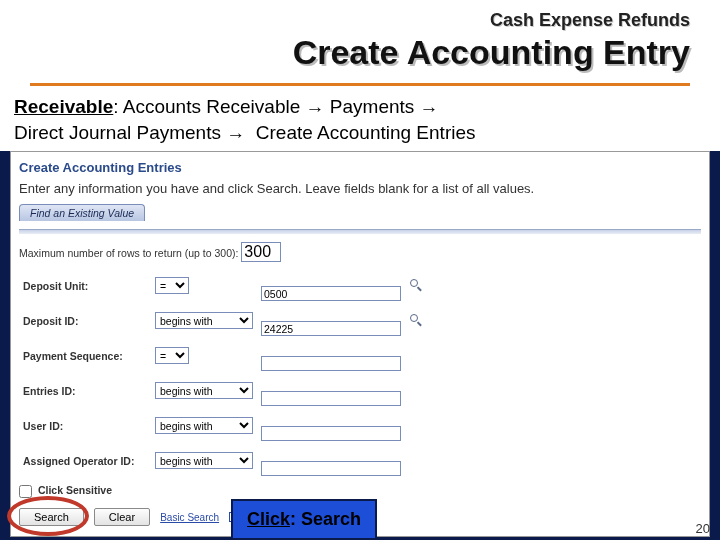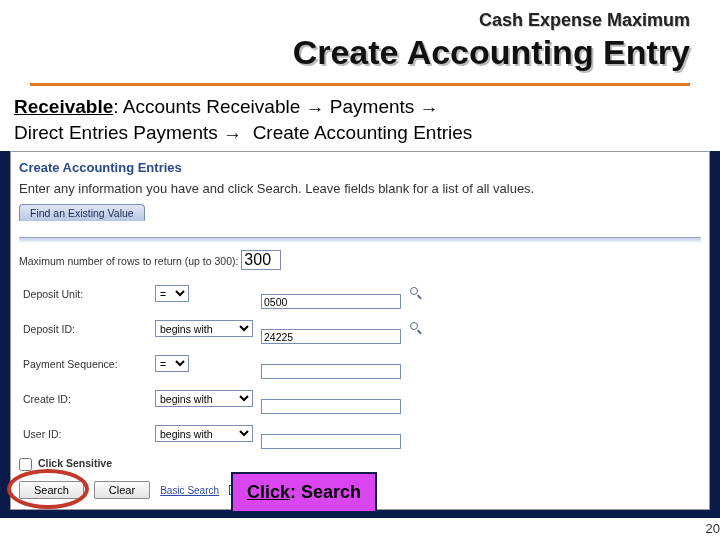--- a/index.html
+++ b/index.html
@@ -12,67 +12,67 @@
   .navline { padding: 8px 20px 6px 14px; font-size: 19px; color: #000; line-height: 1.35; }
   .navline .navlabel { font-weight: bold; text-decoration: underline; }
   .arrow { font-family: Arial; }
 
   .app { background: #0a1a4a; padding: 0 10px 8px 10px; }
   .app-inner { background: #fff; border: 1px solid #999; padding: 6px 8px 10px 8px; font-size: 11px; color: #333; position: relative; }
 
   .pg-title { color: #2a4a8a; font-weight: bold; font-size: 13px; margin: 2px 0 6px 0; }
   .instr { font-size: 13px; margin-bottom: 8px; }
 
-  .tabbar { margin-bottom: 16px; }
+  .tabbar { margin-bottom: 8px; font-style: italic; }
   .tab { display: inline-block; background: linear-gradient(#dfe6f5, #b8c6e2); border: 1px solid #7a8db8; border-bottom: none; border-radius: 4px 4px 0 0; padding: 2px 10px; font-size: 10.5px; color: #1a2a55; }
   .tabline { border-top: 1px solid #9aa8c8; background: linear-gradient(#c7d2e8,#e9edf5); height: 5px; margin-bottom: 8px; }
 
   .maxrow { font-size: 10.5px; margin-bottom: 6px; }
   .maxrow input { width: 40px; font-size: 16px; border: 1px solid #7a8db8; padding: 0 2px; }
 
   table.form { border-collapse: collapse; }
   table.form td { padding: 2px 4px; vertical-align: middle; font-size: 10.5px; }
-  table.form td.lbl { font-weight: normal; white-space: nowrap; width: 132px; margin-left: 41px; }
+  table.form td.lbl { font-weight: bold; white-space: nowrap; width: 132px; margin-left: 41px; }
   select { font-size: 10.5px; border: 1px solid #7a8db8; background: #fff; height: 17px; }
   select.op { width: 98px; }
   input.val { width: 140px; font-size: 10.5px; border: 1px solid #7a8db8; height: 15px; padding: 0 2px; margin-top: 16px; }
 
   .mag { width: 14px; height: 14px; display: inline-block; position: relative; }
   .mag .c { width: 8px; height: 8px; border: 1.5px solid #5a6a88; border-radius: 50%; position: absolute; top: 1px; left: 1px; }
   .mag .h { width: 5px; height: 1.5px; background: #5a6a88; position: absolute; top: 10px; left: 8px; transform: rotate(45deg); }
 
   .cs { margin: 6px 0 10px 0; font-size: 10.5px; font-weight: bold; }
   .cs input { vertical-align: middle; margin-right: 3px; }
 
   .btnrow { display: flex; align-items: center; gap: 10px; position: relative; }
   .btn { background: linear-gradient(#fdfdfd,#e3e3e3); border: 1px solid #8a8a8a; border-radius: 2px; padding: 2px 14px; font-size: 11px; cursor: pointer; }
   .link { color: #2a4aa8; font-size: 10px; text-decoration: underline; display: inline-flex; align-items: center; gap: 2px; }
 
   .circle { position: absolute; border: 4px solid #c0392b; border-radius: 50%; width: 82px; height: 40px; pointer-events: none; }
 
-  .callout { position: absolute; background: #d946ef; border: 2px solid #0a1a4a; padding: 8px 14px; font-size: 18px; font-weight: bold; color: #000; }
+  .callout { position: absolute; background: #1d4ed8; border: 2px solid #0a1a4a; padding: 8px 14px; font-size: 18px; font-weight: bold; color: #000; }
   .callout .u { text-decoration: underline; }
 
-  .pagenum { position: absolute; bottom: 4px; right: 0; font-size: 13px; color: #333; }
+  .pagenum { position: absolute; bottom: 4px; right: 10px; font-size: 13px; color: #333; }
 </style>
 </head>
 <body>
 
 <div class="header">
-  <div class="kicker">Cash Expense Maximum</div>
+  <div class="kicker">Cash Expense Refunds</div>
   <div class="title">Create Accounting Entry</div>
 </div>
 
 <div class="navline">
   <span class="navlabel">Receivable</span>:
   <span>Accounts Receivable</span>
   <span class="arrow">→</span>
   <span>Payments</span>
   <span class="arrow">→</span><br>
-  <span>Direct Entries Payments</span>
+  <span>Direct Journal Payments</span>
   <span class="arrow">→</span>
   &nbsp;<span>Create Accounting Entries</span>
 </div>
 
 <div class="app">
   <div class="app-inner">
     <div class="pg-title">Create Accounting Entries</div>
     <div class="instr">Enter any information you have and click Search. Leave fields blank for a list of all values.</div>
 
     <div class="tabbar">
@@ -99,27 +99,33 @@
         <td><input class="val" value="24225" style=""></td>
         <td><span class="mag"><span class="c"></span><span class="h"></span></span></td>
       </tr>
       <tr>
         <td class="lbl">Payment Sequence:</td>
         <td><select class="op" style="width:34px"><option>=</option></select></td>
         <td><input class="val" value="" style=""></td>
         <td></td>
       </tr>
       <tr>
-        <td class="lbl">Create ID:</td>
+        <td class="lbl">Entries ID:</td>
         <td><select class="op"><option>begins with</option></select></td>
         <td><input class="val" value="" style=""></td>
         <td></td>
       </tr>
       <tr>
         <td class="lbl">User ID:</td>
+        <td><select class="op"><option>begins with</option></select></td>
+        <td><input class="val" value="" style=""></td>
+        <td></td>
+      </tr>
+      <tr>
+        <td class="lbl">Assigned Operator ID:</td>
         <td><select class="op"><option>begins with</option></select></td>
         <td><input class="val" value="" style=""></td>
         <td></td>
       </tr>
     </tbody>
       </table>
 
     <div class="cs">
       <input type="checkbox" style="">
       <span>Click Sensitive</span>

